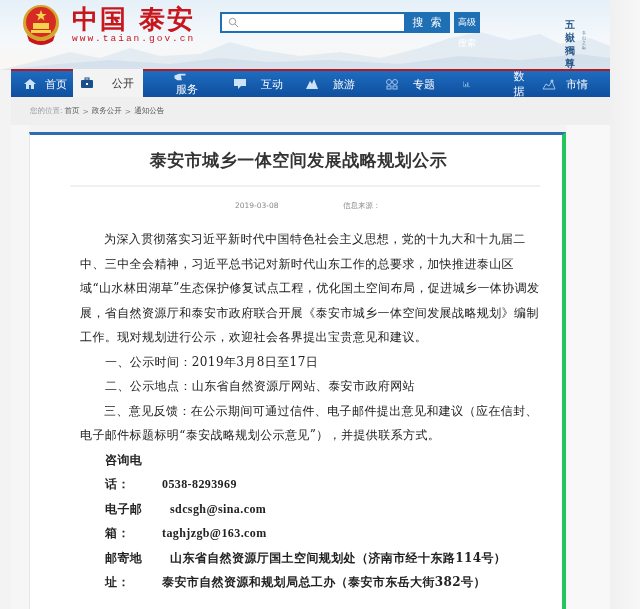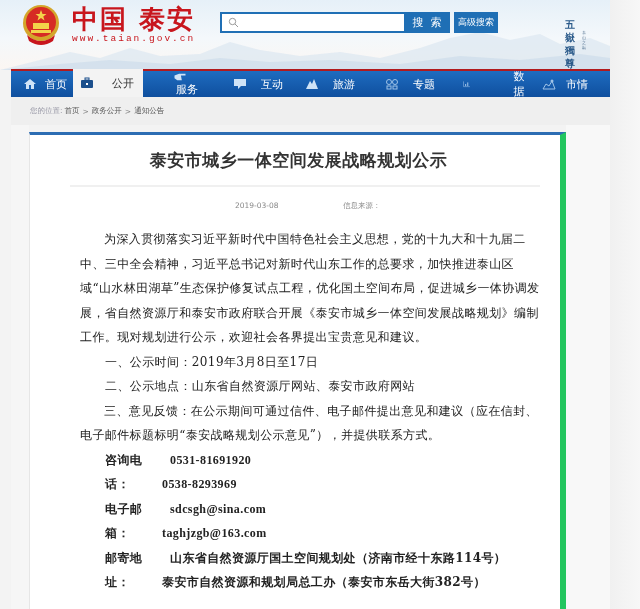--- a/index.html
+++ b/index.html
@@ -45,21 +45,21 @@
   .search-input {
     position: absolute; left: 18px; top: 1px; width: 160px; height: 15px;
     border: none; outline: none; background: transparent; font-size: 10px;
   }
   .search-btn {
     position: absolute; left: 406px; top: 12px; width: 44px; height: 21px;
     background: #1f6fb5; color: #fff; font-size: 11px; border: none;
     text-align: center; line-height: 21px; letter-spacing: 2px;
   }
   .adv-btn {
-    position: absolute; left: 454px; top: 12px; width: 44px; height: 21px;
+    position: absolute; left: 454px; top: 12px; width: 26px; height: 21px;
     background: #1f6fb5; color: #fff; font-size: 9px; border: none;
     text-align: center; line-height: 21px;
   }
   .calligraphy {
     position: absolute; left: 560px; top: 18px; width: 20px;
     font-family: "DejaVu Serif", serif; font-size: 10px; font-weight: bold;
     color: #2a5a8a; line-height: 13px; text-align: center;
   }
   .calligraphy-small {
     position: absolute; left: 582px; top: 30px; width: 8px;
@@ -86,21 +86,21 @@
   }
   .breadcrumb {
     position: absolute; left: 19px; top: 9px; font-size: 7.5px; color: #555;
     display: flex; align-items: center; text-align: center;
   }
   .breadcrumb .lead { color: #9a9aa8; margin-right: 2px; }
   .breadcrumb .sep { margin: 0 3px; color: #888; }
   .content-panel {
     position: absolute; left: 29px; top: 132px; width: 537px; height: 477px;
     background: #fff; border-top: 3px solid #2c6db3;
-    border-left: 1px solid #e6e6e6; border-right: 6px solid #22c55e;
+    border-left: 1px solid #e6e6e6; border-right: 4px solid #22c55e;
   }
   .left-gutter {
     position: absolute; left: 11px; top: 125px; width: 18px; height: 484px;
     background: #f6f6f6;
   }
   .right-gutter {
     position: absolute; left: 566px; top: 125px; width: 44px; height: 484px;
     background: #f8f8f8;
   }
   .title {
@@ -249,21 +249,20 @@
   </div>
 
   <div class="body-text">
     <p class="para">为深入贯彻落实习近平新时代中国特色社会主义思想，党的十九大和十九届二中、三中全会精神，习近平总书记对新时代山东工作的总要求，加快推进泰山区域“山水林田湖草”生态保护修复试点工程，优化国土空间布局，促进城乡一体协调发展，省自然资源厅和泰安市政府联合开展《泰安市城乡一体空间发展战略规划》编制工作。现对规划进行公示，欢迎社会各界提出宝贵意见和建议。</p>
     <p class="indent-line">一、公示时间：2019年3月8日至17日</p>
     <p class="indent-line">二、公示地点：山东省自然资源厅网站、泰安市政府网站</p>
     <p class="para">三、意见反馈：在公示期间可通过信件、电子邮件提出意见和建议（应在信封、电子邮件标题标明“泰安战略规划公示意见”），并提供联系方式。</p>
 
     <div class="contact-row">
       <span class="lbl">咨询电话：</span>
-      <span class="val mono-bold">0531-81691920</span>
     </div>
     <div class="contact-row sub">
       <span class="val mono-bold">0538-8293969</span>
     </div>
     <div class="contact-row">
       <span class="lbl">电子邮箱：</span>
       <span class="val mono-bold">sdcsgh@sina.com</span>
     </div>
     <div class="contact-row sub">
       <span class="val mono-bold">taghjzgb@163.com</span>

